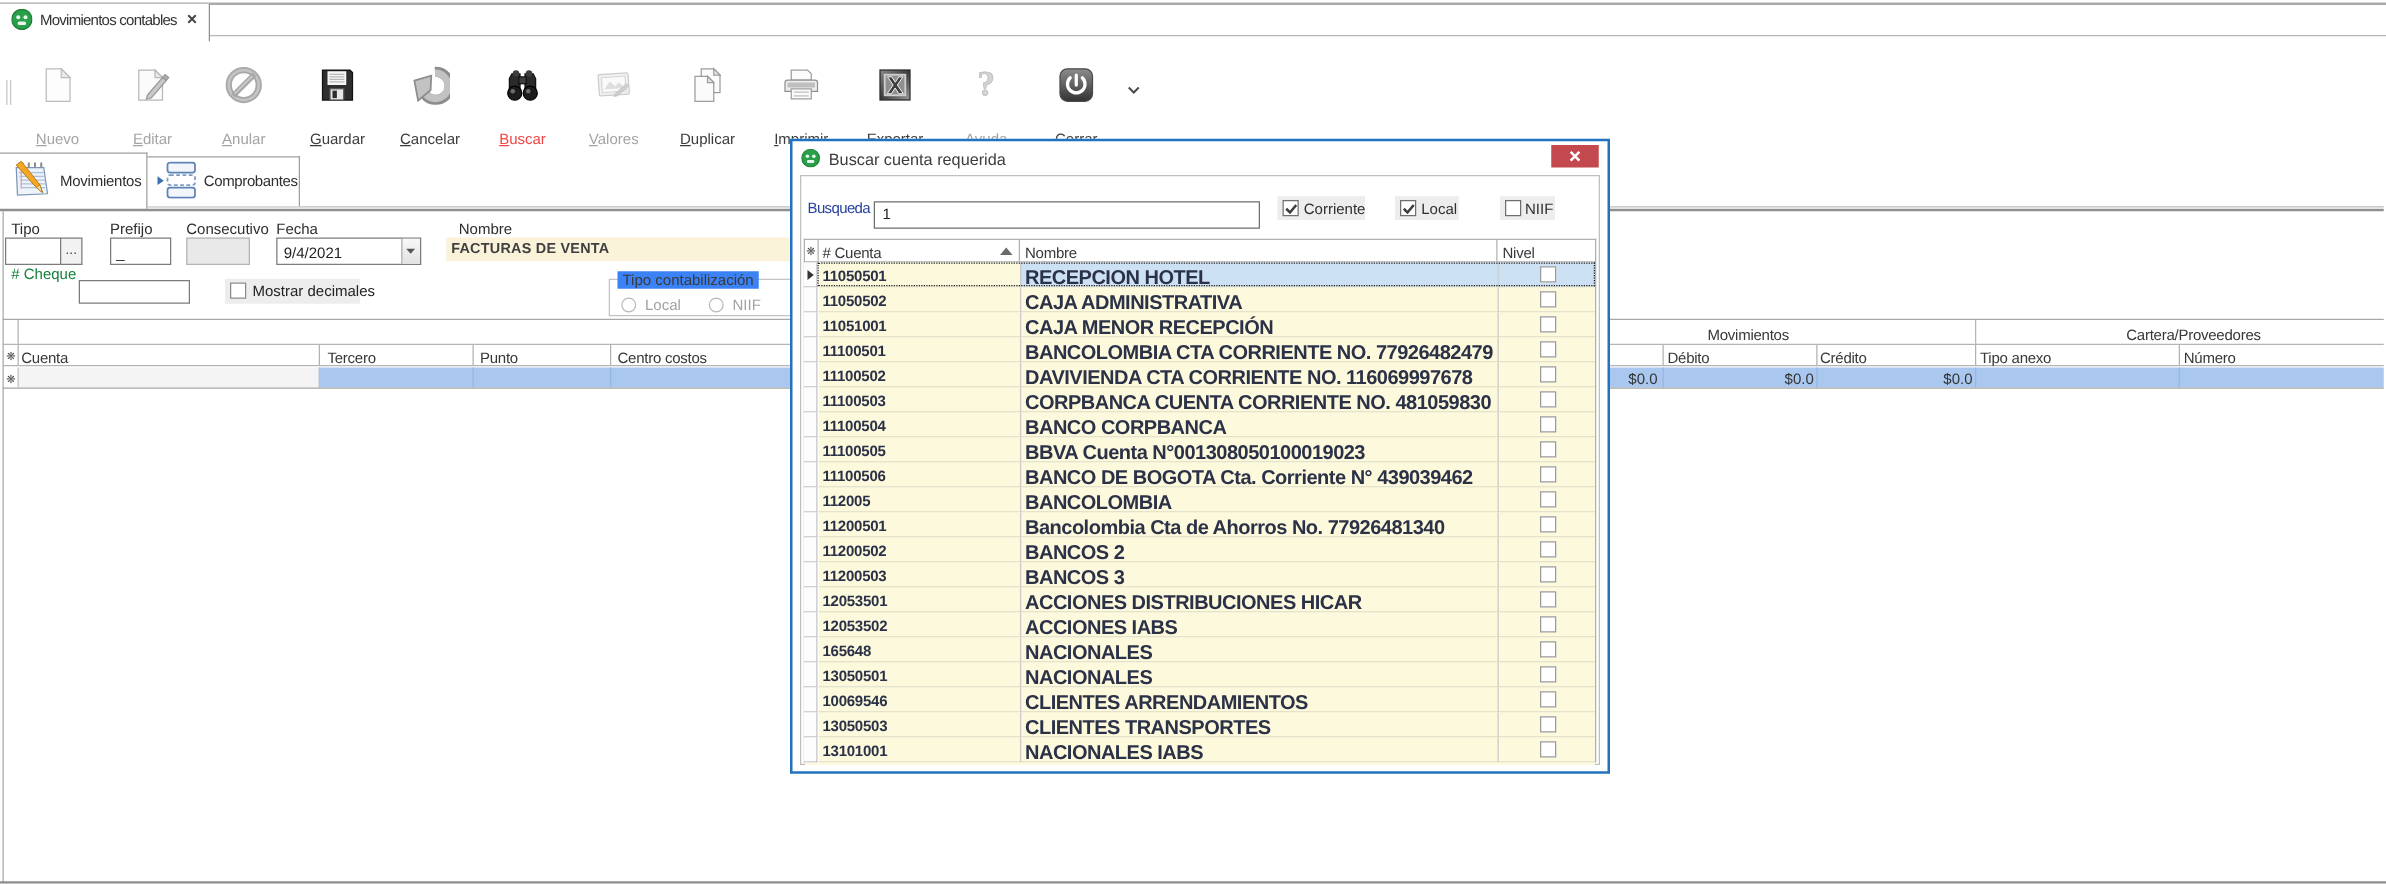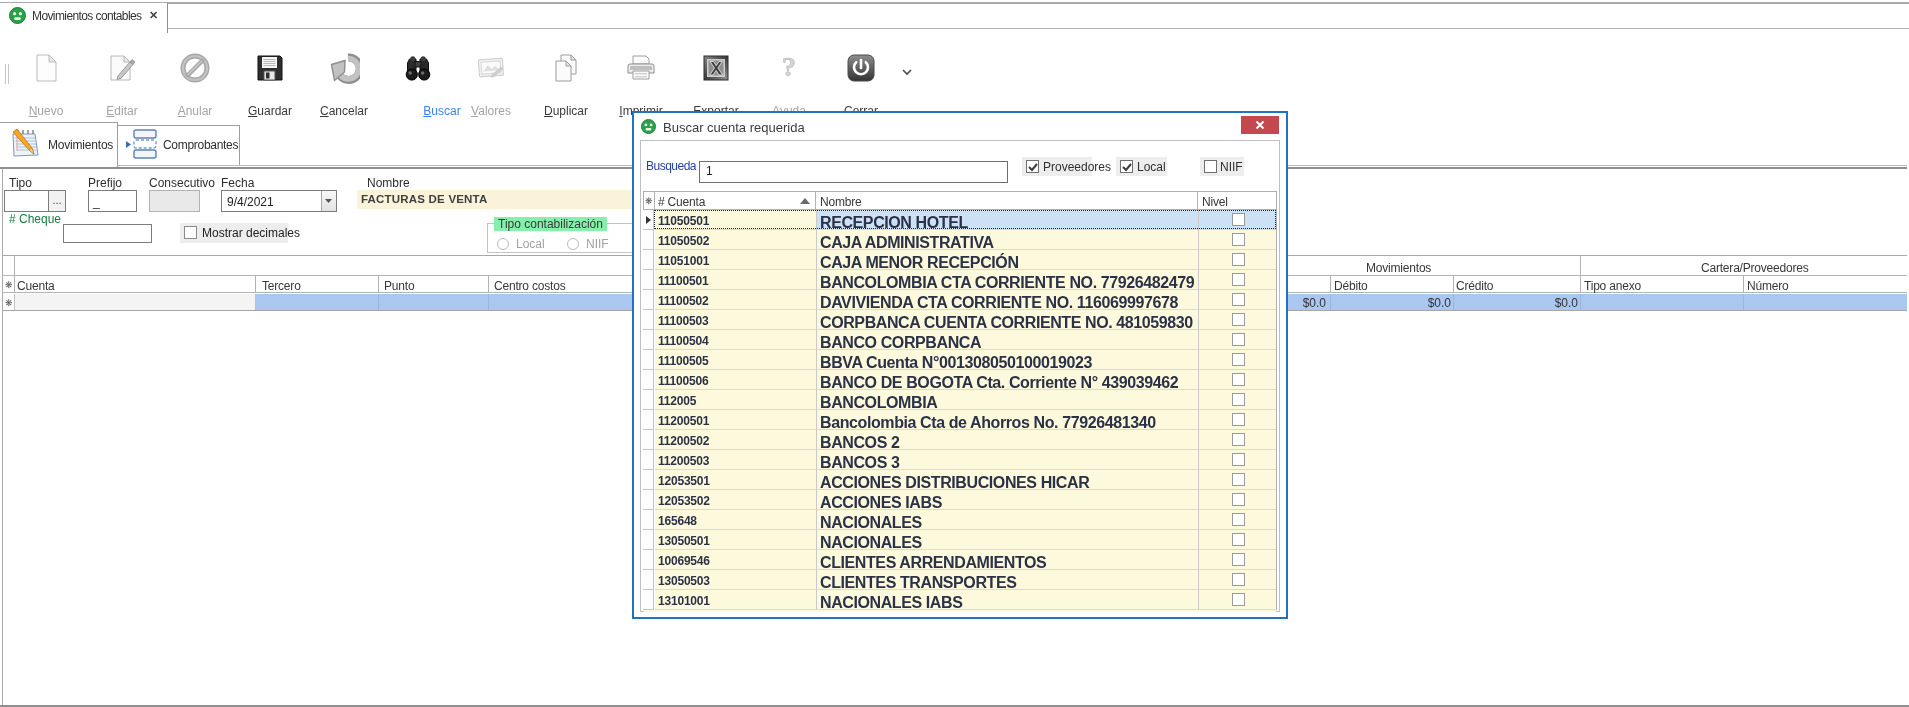--- a/index.html
+++ b/index.html
@@ -69,21 +69,21 @@
         <path d="M18 7 h6.5 l2 4 v9 h-8.5 z"></path>
         <rect x="13" y="9.5" width="6" height="5.5" fill="#3e3e3e"></rect>
       </g>
       <circle cx="9.8" cy="22.5" r="5.6" fill="#1c1c1c" stroke="#000"></circle>
       <circle cx="22.2" cy="22.5" r="5.6" fill="#1c1c1c" stroke="#000"></circle>
       <circle cx="8.2" cy="21" r="1.8" fill="#6c6c6c"></circle>
       <circle cx="20.6" cy="21" r="1.8" fill="#6c6c6c"></circle>
       <circle cx="10.8" cy="6.8" r="2.6" fill="#3c3c3c"></circle>
       <circle cx="21.2" cy="6.8" r="2.6" fill="#3c3c3c"></circle>
     </svg></div>
-<div class="tool" style="left:442px;color:#3b82f6"><u>B</u>uscar</div>
+<div class="tool" style="left:418px;color:#ef4444"><u>B</u>uscar</div>
 <div class="ticon" style="left:491px"><svg width="32" height="32" viewBox="0 0 32 32">
       <rect x="4" y="7" width="24" height="17" rx="1" fill="#f1f1f1" stroke="#cccccc" transform="rotate(-4 16 16)"></rect>
       <rect x="6.5" y="9.5" width="19" height="12" fill="#fafafa" stroke="#d8d8d8" transform="rotate(-4 16 16)"></rect>
       <path d="M8 19 l5-6 4 4 3-3 5 5z" fill="#dedede" transform="rotate(-4 16 16)"></path>
       <path d="M17 23 l9-8 2 1.6-9 8-3 .6z" fill="#cfcfcf" stroke="#bdbdbd" stroke-width=".6"></path>
     </svg></div>
 <div class="tool" style="left:491px;color:#a4a4a4"><u>V</u>alores</div>
 <div class="ticon" style="left:566px"><svg width="32" height="32" viewBox="0 0 32 32">
       <path d="M11 3 h10 l5 5 v14 h-15 z" fill="#fbfbfb" stroke="#9c9c9c"></path>
       <path d="M21 3 l5 5 h-5 z" fill="#e7e7e7" stroke="#9c9c9c"></path>
@@ -176,21 +176,21 @@
     <path d="M2 2 l3.5 4 3.5-4z" fill="#555"></path>
   </svg>
 <div class="a" style="left:357px;top:190px;width:500px;height:19px;background:#faf3da"></div>
 <div class="a" style="left:361px;top:193px;font-size:11.5px;font-weight:bold;letter-spacing:.2px;color:#3f3f3f">FACTURAS DE VENTA</div>
 <div class="lbl" style="left:9px;top:212px;color:#15803d"># Cheque</div>
 <div class="inp" style="left:63px;top:224px;width:89px;height:19px"></div>
 <div class="a" style="left:180px;top:223px;width:108px;height:20px;background:#ededed"></div>
 <div class="a" style="left:184px;top:226px;width:13px;height:13px;background:#fff;border:1px solid #8a8a8a"></div>
 <div class="a" style="left:202px;top:226px;font-size:12px;color:#222">Mostrar decimales</div>
 <div class="a" style="left:487px;top:223px;width:260px;height:30px;border:1px solid #c3c3c3;border-bottom:1px solid #c3c3c3"></div>
-<div class="a" style="left:494px;top:217px;background:#86efac;padding:0 4px;font-size:12px;color:#3a3a3a">Tipo contabilización</div>
+<div class="a" style="left:494px;top:217px;background:#3b82f6;padding:0 4px;font-size:12px;color:#3a3a3a">Tipo contabilización</div>
 <div class="a" style="left:497px;top:238px;width:12px;height:12px;border:1px solid #b9b9b9;border-radius:50%;background:#fff"></div>
 <div class="a" style="left:516px;top:237px;font-size:12px;color:#a2a2a2">Local</div>
 <div class="a" style="left:567px;top:238px;width:12px;height:12px;border:1px solid #b9b9b9;border-radius:50%;background:#fff"></div>
 <div class="a" style="left:586px;top:237px;font-size:12px;color:#a2a2a2">NIIF</div>
 <div class="a" style="left:2px;top:255px;width:1905px;height:1px;background:#a8a8a8"></div>
 <div class="a" style="left:2px;top:275px;width:1905px;height:1px;background:#b4b4b4"></div>
 <div class="a" style="left:1580px;top:256px;width:1px;height:19px;background:#b4b4b4"></div>
 <div class="hdrtxt" style="left:1366px;top:261px">Movimientos</div>
 <div class="hdrtxt" style="left:1701px;top:261px">Cartera/Proveedores</div>
 <div class="a" style="left:2px;top:292px;width:1905px;height:1px;background:#b4b4b4"></div>
@@ -239,21 +239,21 @@
       <path d="M1.5 1.5 L8.5 8.5 M8.5 1.5 L1.5 8.5" stroke="#fff" stroke-width="2"></path>
     </svg></div>
 <div class="a" style="left:640px;top:140px;width:640px;height:472px;border:1px solid #bfbfbf;background:#fff"></div>
 <div class="a" style="left:646px;top:159px;font-size:12px;letter-spacing:-.5px;color:#2742a0">Busqueda</div>
 <div class="a" style="left:699px;top:161px;width:309px;height:22px;background:#fff;border:1px solid #6e6e6e;font-size:12px;color:#222;padding:2px 0 0 6px">1</div>
 <div class="a" style="left:1022px;top:157px;width:70px;height:19px;background:#ededed"></div>
 <div class="a" style="left:1026px;top:160px;width:13px;height:13px;background:#fff;border:1px solid #6f6f6f"></div>
 <svg class="a" style="left:1027px;top:161px" width="12" height="12" viewBox="0 0 12 12">
     <path d="M2 6 l3 3 5-6" fill="none" stroke="#3c3c3c" stroke-width="2"></path>
   </svg>
-<div class="a" style="left:1043px;top:160px;font-size:12px;color:#2f2f2f">Proveedores</div>
+<div class="a" style="left:1043px;top:160px;font-size:12px;color:#2f2f2f">Corriente</div>
 <div class="a" style="left:1116px;top:157px;width:51px;height:19px;background:#ededed"></div>
 <div class="a" style="left:1120px;top:160px;width:13px;height:13px;background:#fff;border:1px solid #6f6f6f"></div>
 <svg class="a" style="left:1121px;top:161px" width="12" height="12" viewBox="0 0 12 12">
     <path d="M2 6 l3 3 5-6" fill="none" stroke="#3c3c3c" stroke-width="2"></path>
   </svg>
 <div class="a" style="left:1137px;top:160px;font-size:12px;color:#2f2f2f">Local</div>
 <div class="a" style="left:1200px;top:157px;width:44px;height:19px;background:#ededed"></div>
 <div class="a" style="left:1204px;top:160px;width:13px;height:13px;background:#fff;border:1px solid #6f6f6f"></div>
 <div class="a" style="left:1220px;top:160px;font-size:12px;color:#2f2f2f">NIIF</div>
 <div class="a" style="left:643px;top:191px;width:634px;height:419px;border:1px solid #b0b0b0;border-bottom:none;background:#fff"></div>

